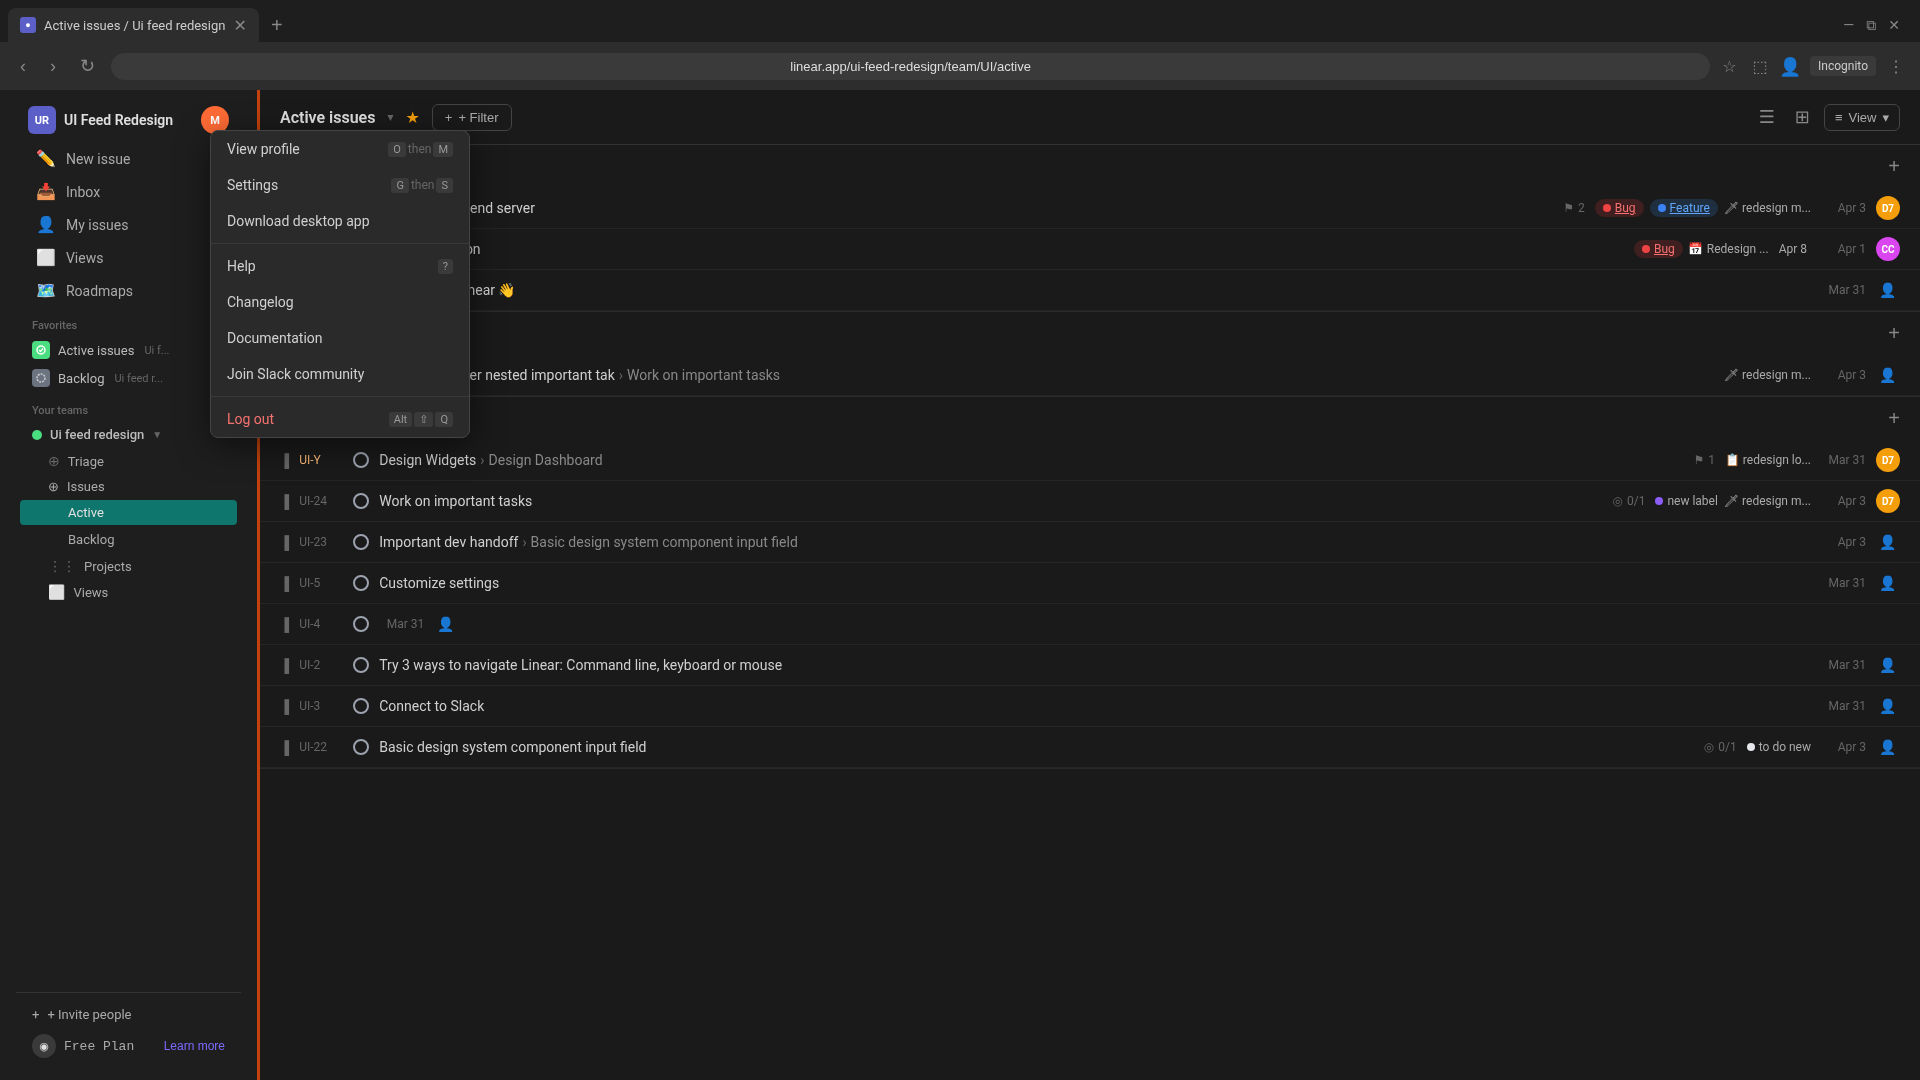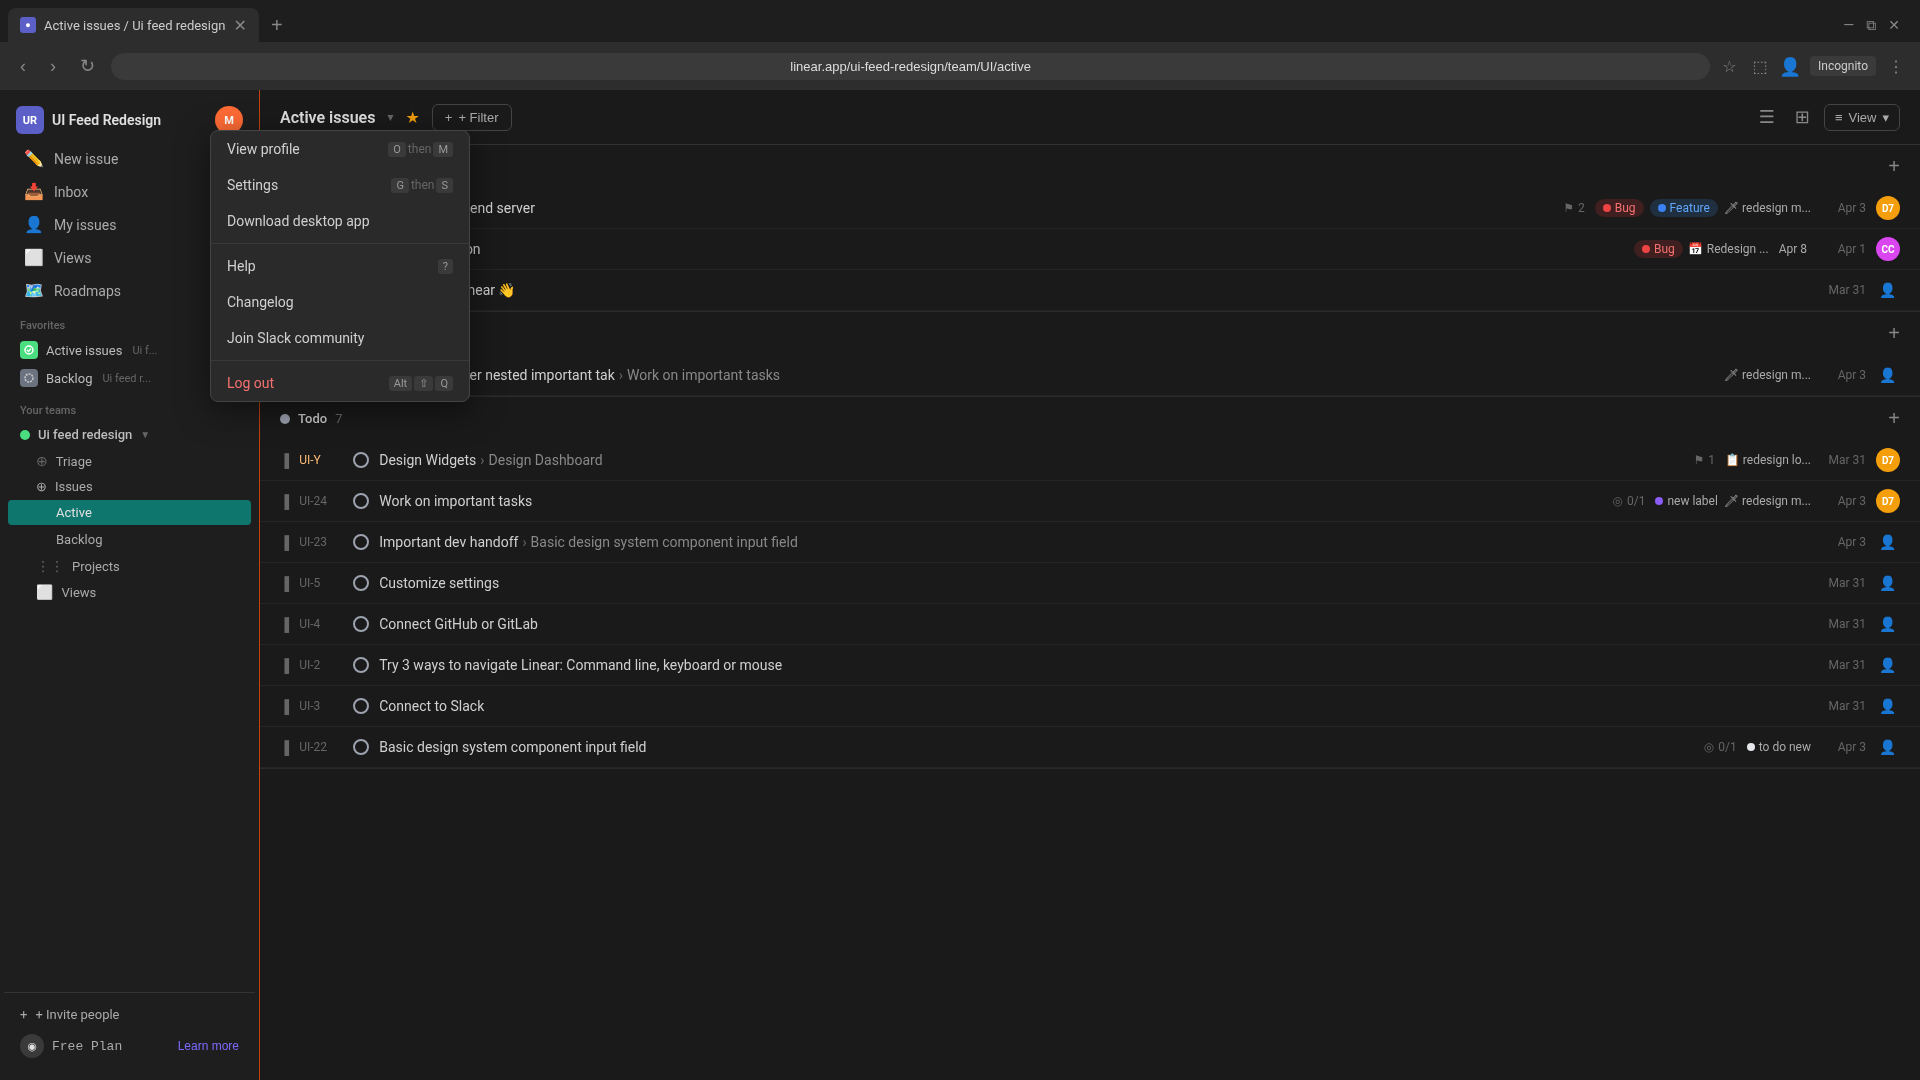--- a/index.html
+++ b/index.html
@@ -128,24 +128,24 @@
     
     .app-container {
       display: flex;
       height: 990px;
     }
 
     
     .sidebar {
       width: 260px;
       background: #1e1e1e;
-      border-right: 1px solid #c2410c;
+      border-right: 3px solid #c2410c;
       display: flex;
       flex-direction: column;
-      padding: 8px 4px;
+      padding: 8px 16px;
       overflow-y: auto;
       flex-shrink: 0;
     }
     .sidebar-header {
       display: flex;
       align-items: center;
       padding: 8px 12px;
       gap: 8px;
       cursor: pointer;
     }
@@ -454,20 +454,21 @@
       gap: 6px;
       align-items: center;
     }
     .tag {
       display: flex;
       align-items: center;
       gap: 4px;
       padding: 2px 8px;
       border-radius: 12px;
       font-size: 12px;
+      text-decoration: underline;
     }
     .tag-bug { background: #3f1f1f; color: #f87171; }
     .tag-feature { background: #1f2f3f; color: #60a5fa; }
     .tag-redesign { color: #aaa; font-size: 12px; }
     .tag-dot { width: 8px; height: 8px; border-radius: 50%; }
     .tag-dot-red { background: #ef4444; }
     .tag-dot-blue { background: #3b82f6; }
     .issue-date { color: #666; font-size: 12px; min-width: 45px; text-align: right; }
     .issue-avatar {
       width: 24px;
@@ -883,21 +884,20 @@
           <div class="issue-status" style="border-color:#9ca3af; border-style: solid; border-width: 2px;"></div>
           <span class="issue-title">Customize settings</span>
           <span class="issue-date">Mar 31</span>
           <div class="issue-avatar avatar-gray" style="font-size:14px;background:transparent;">👤</div>
         </div>
 
         <div class="issue-row">
           <span class="priority-icon">▐</span>
           <span class="issue-id">UI-4</span>
           <div class="issue-status" style="border-color:#9ca3af; border-style: solid; border-width: 2px;"></div>
-          <span class="issue-title">Connect GitHub or GitLab</span>
           <span class="issue-date">Mar 31</span>
           <div class="issue-avatar avatar-gray" style="font-size:14px;background:transparent;">👤</div>
         </div>
 
         <div class="issue-row">
           <span class="priority-icon">▐</span>
           <span class="issue-id">UI-2</span>
           <div class="issue-status" style="border-color:#9ca3af; border-style: solid; border-width: 2px;"></div>
           <span class="issue-title">Try 3 ways to navigate Linear: Command line, keyboard or mouse</span>
           <span class="issue-date">Mar 31</span>
@@ -978,20 +978,25 @@
         <span class="kbd">?</span>
       </span>
     </div>
 
     <div class="dropdown-item">
       <span class="dropdown-item-left">
         <span>Changelog</span>
       </span>
     </div>
 
+    <div class="dropdown-item">
+      <span class="dropdown-item-left">
+        <span>Documentation</span>
+      </span>
+    </div>
 
     <div class="dropdown-item">
       <span class="dropdown-item-left">
         <span>Join Slack community</span>
       </span>
     </div>
 
     <div class="dropdown-divider"></div>
 
     <div class="dropdown-item danger">

